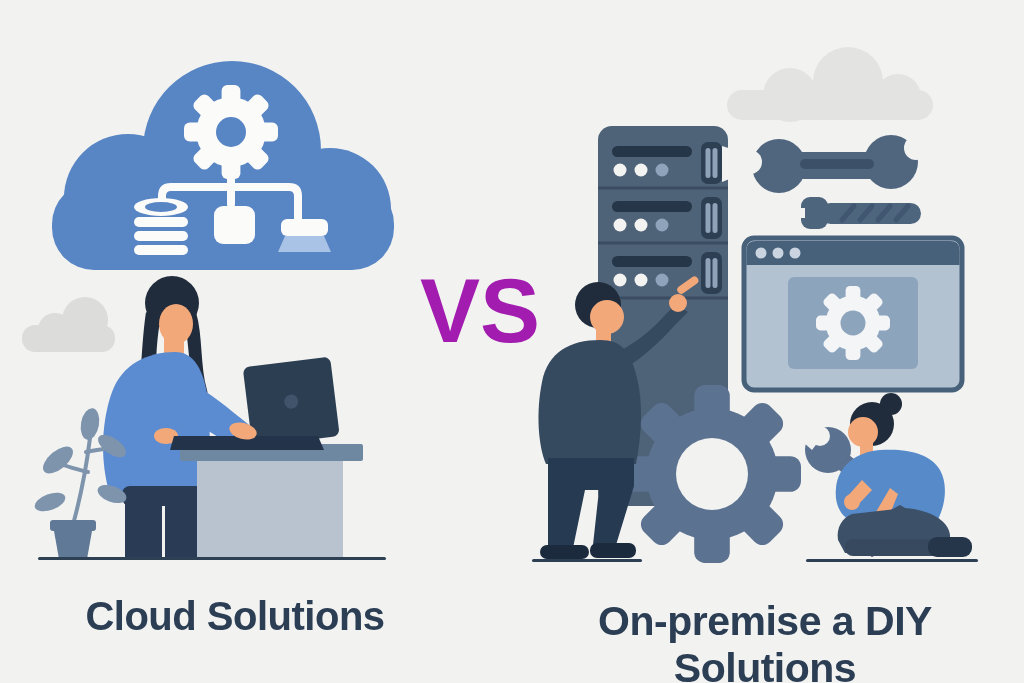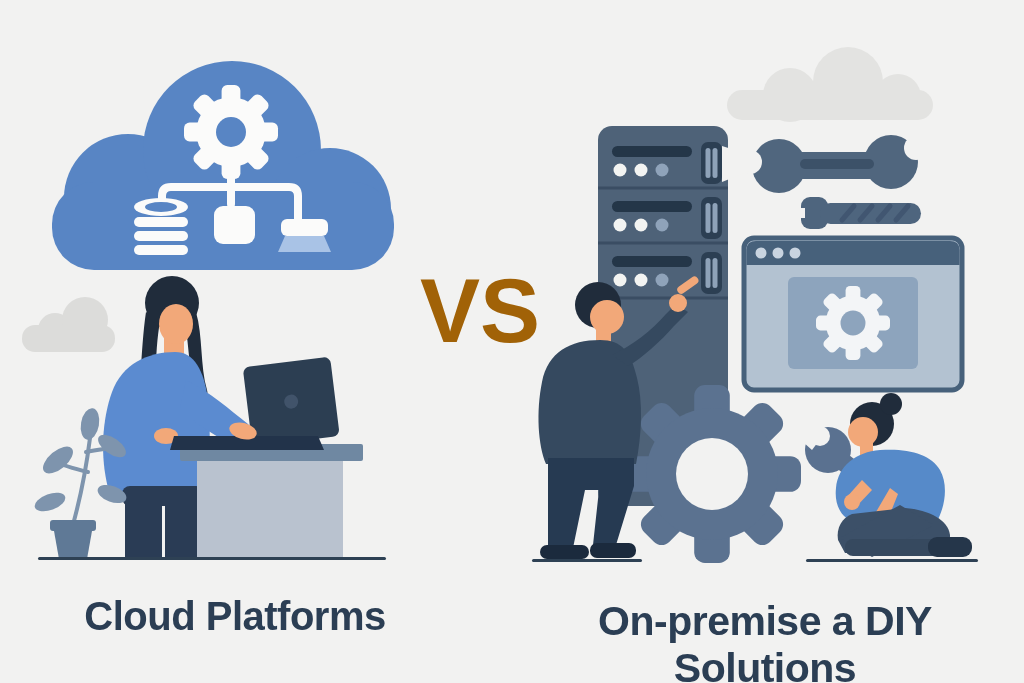--- a/index.html
+++ b/index.html
@@ -18,21 +18,21 @@
     font-weight: 700;
     text-align: center;
     line-height: 1.15;
     letter-spacing: -0.5px;
   }
   .caption-left  { left: 10px;  top: 593px; width: 450px; font-size: 40px; }
   .caption-right { left: 505px; top: 598px; width: 520px; font-size: 41px; }
   .versus {
     position: absolute;
     left: 398px; top: 266px; width: 164px;
-    color: #a16207;
+    color: #a21caf;
     font-weight: 800;
     font-size: 90px;
     line-height: 1;
     text-align: center;
   }
 </style>
 </head>
 <body>
 
 <div class="stage">
@@ -238,16 +238,16 @@
       <circle cx="852" cy="502" r="8" fill="#f2a879"></circle>
       <circle cx="884" cy="516" r="8" fill="#f2a879"></circle>
       <path d="M905 508 C930 510 948 520 950 535 C951 546 944 553 934 553 L845 553 L838 540 C836 528 842 518 852 514 Z" fill="#3c5068"></path>
       <path d="M900 505 L934 525 L872 557 L840 538 Z" fill="#3c5068"></path>
       <rect x="845" y="539" width="100" height="17" rx="8" fill="#36495f"></rect>
       <rect x="928" y="537" width="44" height="20" rx="9" fill="#25364a"></rect>
     </g>
     <rect x="806" y="559" width="172" height="3" rx="1.5" fill="#2e4154"></rect>
   </svg>
 
-  <div class="caption caption-left">Cloud Platforms</div>
+  <div class="caption caption-left">Cloud Solutions</div>
   <div class="versus">VS</div>
   <div class="caption caption-right">On-premise a DIY Solutions</div>
 </div>
 
 </body></html>

